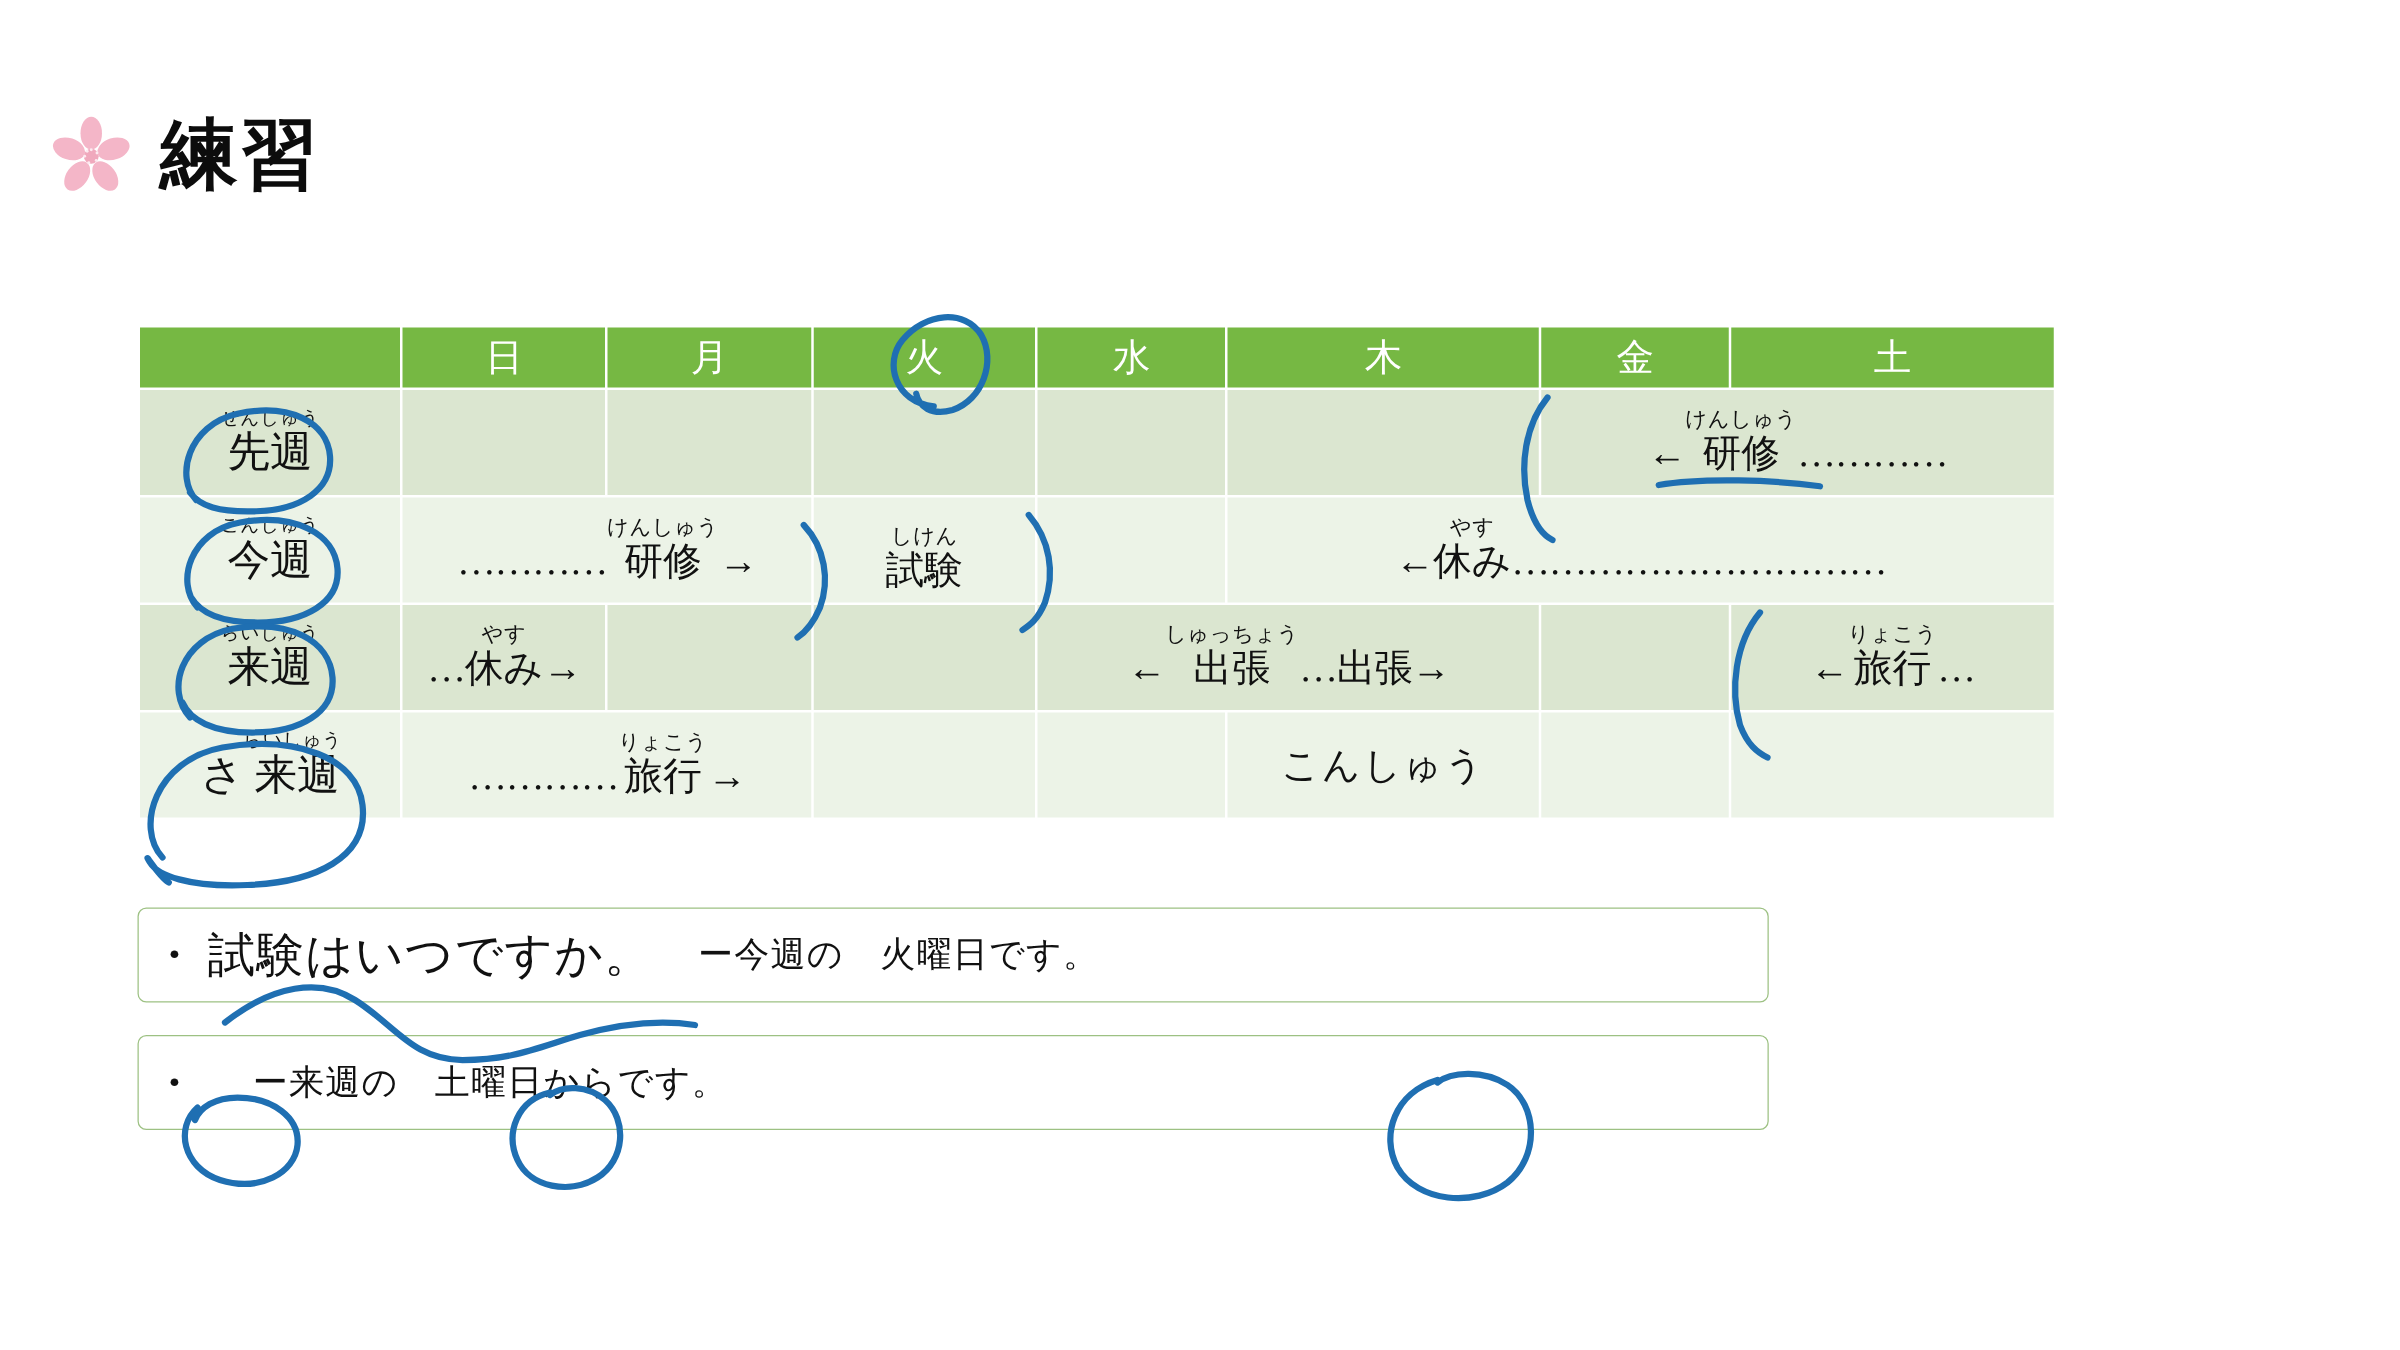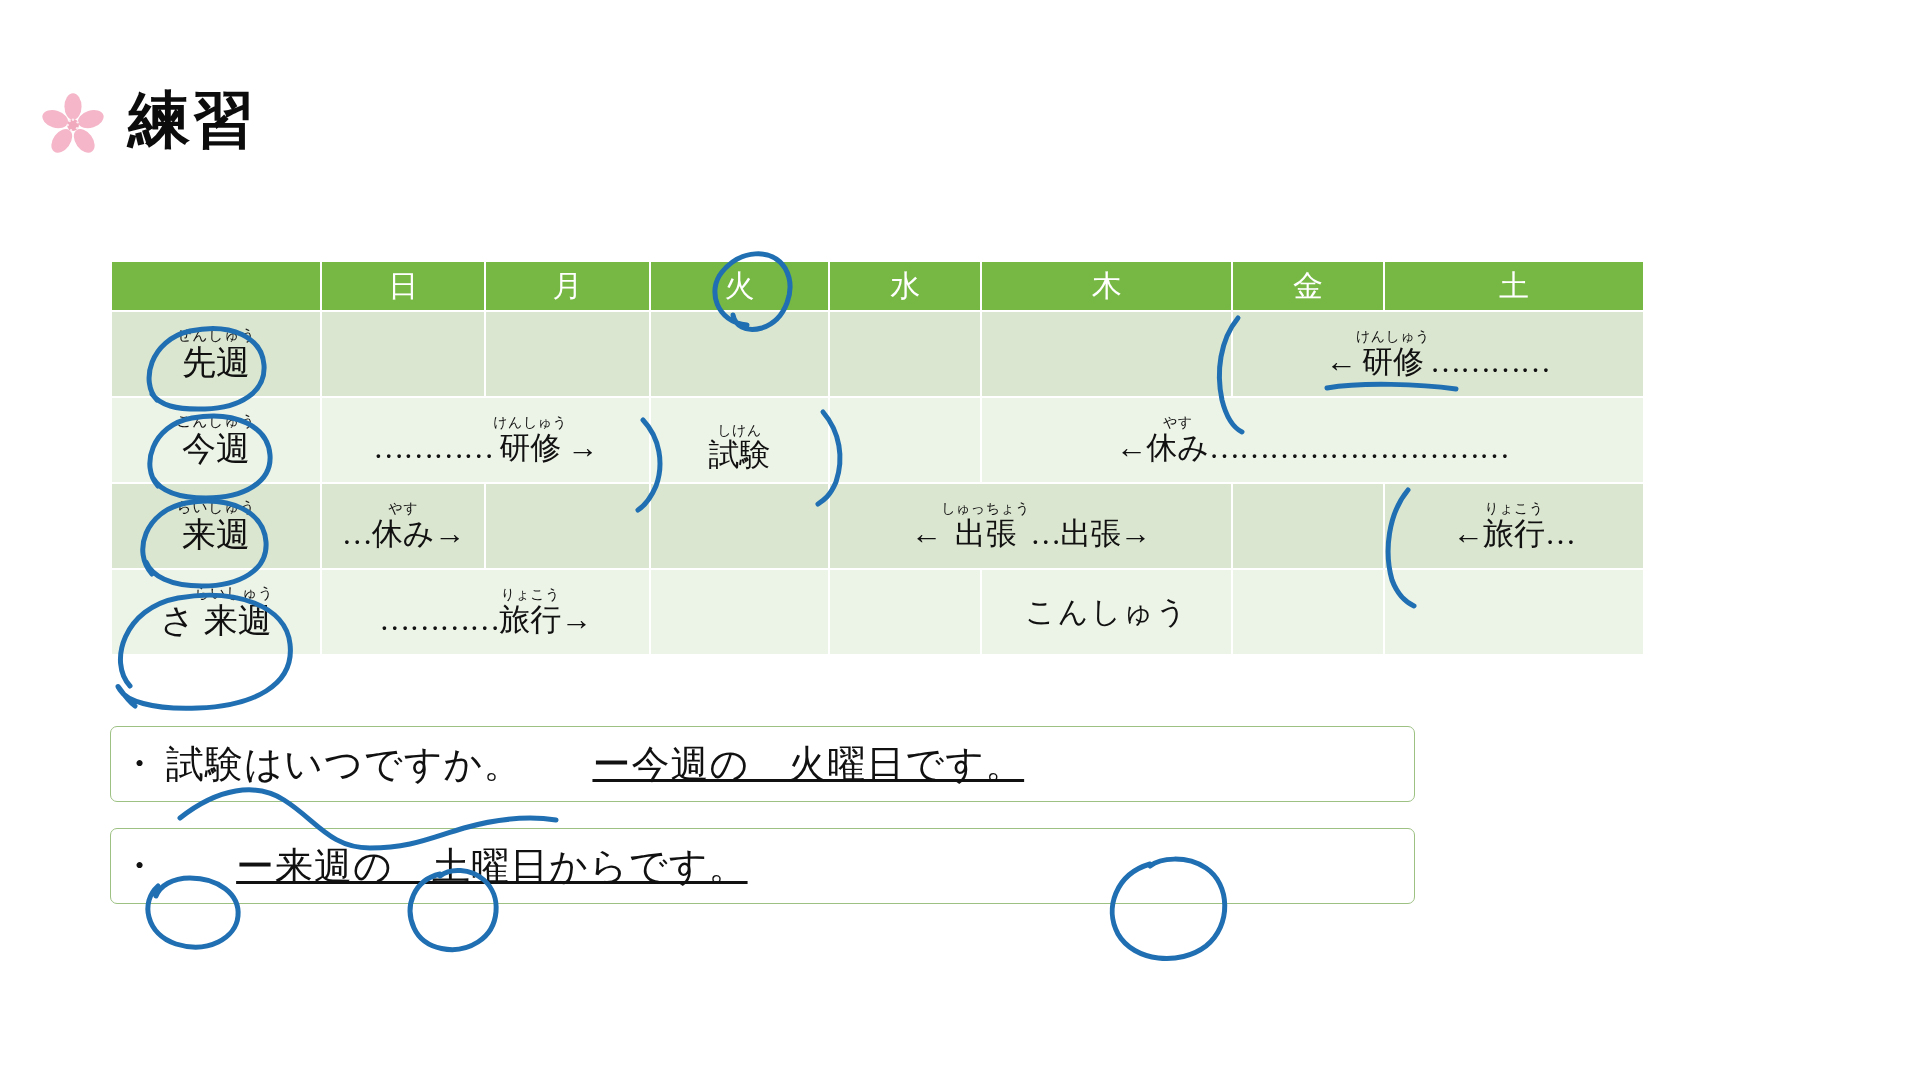--- a/index.html
+++ b/index.html
@@ -35,21 +35,21 @@
     align-items: center;
     gap: 22px;
   }
   .sakura {
     width: 66px;
     height: 66px;
     flex: 0 0 auto;
     display: block;
   }
   .title-text {
-    font-family: Liberation Mono, monospace;
+    font-family: Liberation Serif, serif;
     font-weight: bold;
     font-size: 62px;
     line-height: 1;
     letter-spacing: 2px;
     color: #0c0c0c;
   }
 
   
   .sched-wrap {
     position: absolute;
@@ -125,21 +125,21 @@
     justify-content: center;
     white-space: nowrap;
     line-height: 1;
   }
   .cell-ruby .pre, .cell-ruby .post {
     font-size: 31px;
     line-height: 1.05;
     letter-spacing: -1px;
   }
   .cell-ruby .ruby-block .rb { font-size: 31px; }
-  .cell-ruby .ruby-block .rt { font-size: 14px; }
+  .cell-ruby .ruby-block .rt { font-size: 17px; }
 
   .plaincell {
     font-size: 30px;
     letter-spacing: 2px;
   }
 
   
   .bullets {
     position: absolute;
     left: 110px;
@@ -162,25 +162,24 @@
     line-height: 1;
     margin-right: 22px;
     color: #111;
   }
   .bullet-q {
     font-size: 38px;
     letter-spacing: 1px;
     white-space: nowrap;
   }
   .bullet-a {
-    font-size: 38px;
+    font-size: 28px;
     letter-spacing: 1px;
     white-space: nowrap;
-    margin-left: 70px;
-    text-decoration: underline;
+    margin-left: 36px;
   }
 
   
   .ink {
     position: absolute;
     left: 0; top: 0;
     width: 1920px;
     height: 1080px;
     pointer-events: none;
   }

